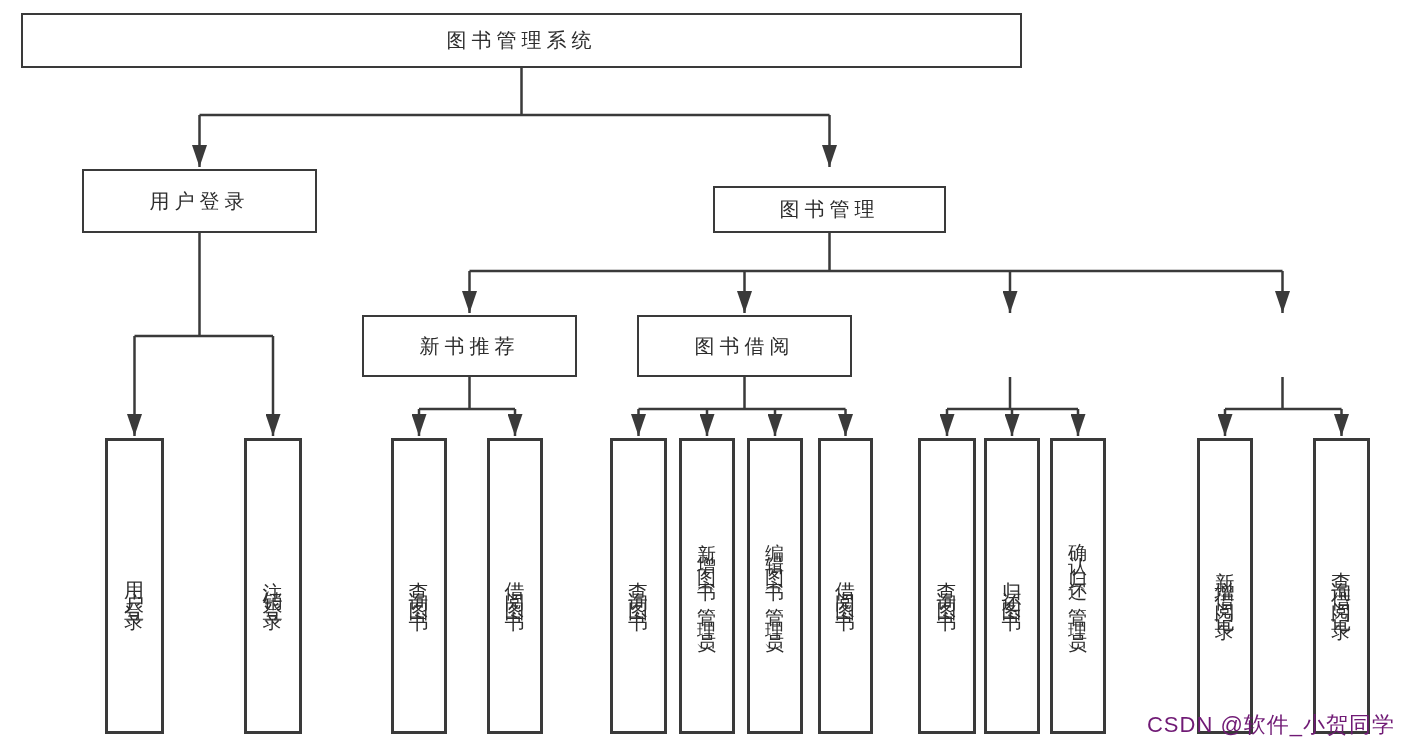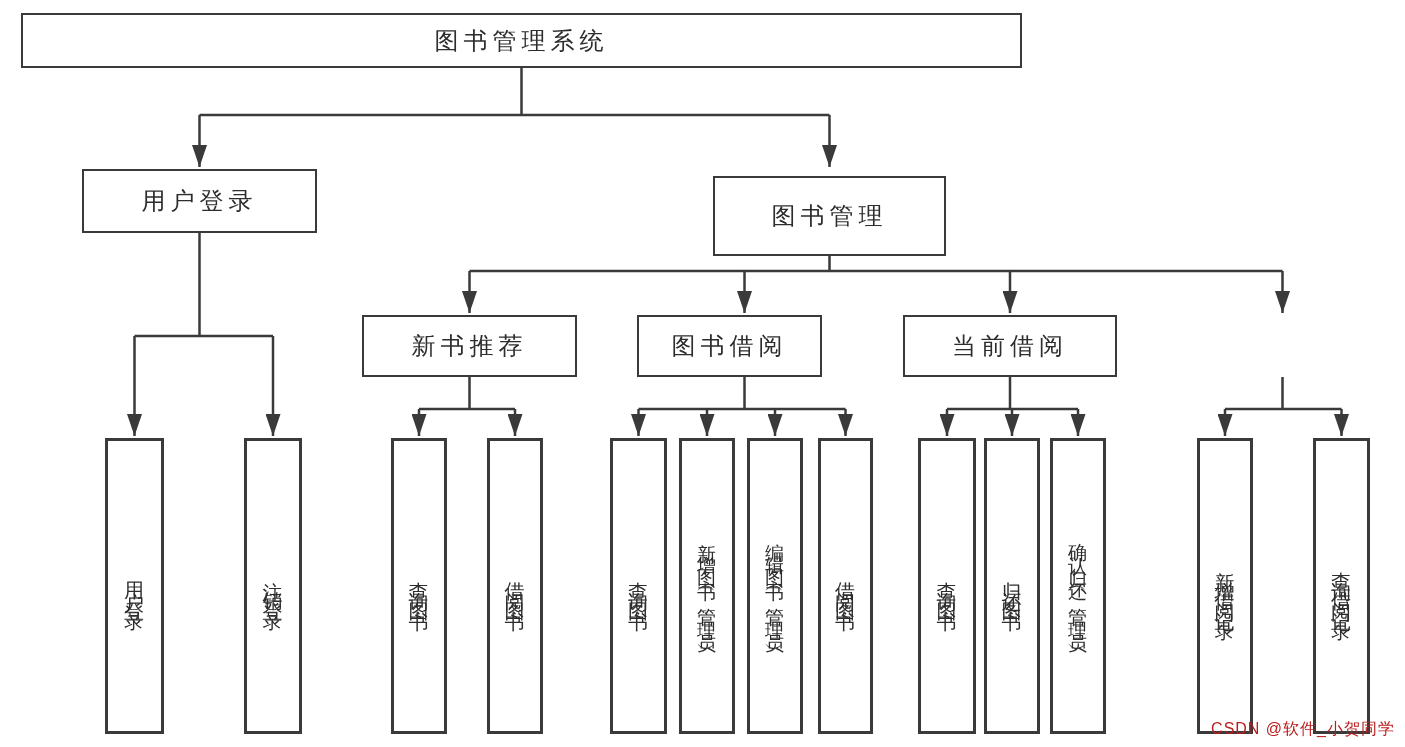--- a/index.html
+++ b/index.html
@@ -5,31 +5,31 @@
   html,body { margin:0; padding:0; background:#ffffff; }
   .canvas {
     position:relative; width:1405px; height:747px; background:#ffffff;
     font-family:"Liberation Sans", sans-serif; overflow:hidden;
   }
   .connectors { position:absolute; left:0; top:0; width:1405px; height:747px; }
   .box {
     position:absolute; box-sizing:border-box; background:#ffffff;
     border:2px solid #3a3a3a; color:#2d2d2d;
     display:flex; align-items:center; justify-content:center;
-    font-size:24px; letter-spacing:5px; white-space:nowrap;
+    font-size:20px; letter-spacing:5px; white-space:nowrap;
   }
   .leaf {
     border-width:3px;
     writing-mode:vertical-rl; text-orientation:mixed;
     font-size:20px; letter-spacing:10px; line-height:1;
   }
   .leaf.dense { letter-spacing:13px; font-size:19px; }
   .watermark {
     position:absolute; right:10px; bottom:7px;
-    color:#b91c1c; font-size:16px; letter-spacing:1px; z-index:5;
+    color:#701a75; font-size:22px; letter-spacing:1px; z-index:5;
   }
 </style>
 </head>
 <body>
 
 <div class="canvas">
 
   <svg class="connectors" viewBox="0 0 1405 747" xmlns="http://www.w3.org/2000/svg">
     <defs>
       <marker id="ah" markerUnits="userSpaceOnUse" markerWidth="15" markerHeight="22" viewBox="0 0 15 22" refX="7.5" refY="22" orient="0">
@@ -69,25 +69,24 @@
 
       <path d="M1282.5,377 V409 M1225,409 H1341.5"></path>
       <line x1="1225" y1="409" x2="1225" y2="436" marker-end="url(#ah)"></line>
       <line x1="1341.5" y1="409" x2="1341.5" y2="436" marker-end="url(#ah)"></line>
     </g>
   </svg>
 
   <div class="box" style="left:21px;top:13px;width:1001px;height:55px;">图书管理系统</div>
 
   <div class="box" style="left:82px;top:169px;width:235px;height:64px;">用户登录</div>
-  <div class="box" style="left:713px;top:176px;width:233px;height:80px;">图书管理</div>
+  <div class="box" style="left:713px;top:186px;width:233px;height:47px;">图书管理</div>
 
   <div class="box" style="left:362px;top:315px;width:215px;height:62px;text-align:center;">新书推荐</div>
-  <div class="box" style="left:637px;top:315px;width:185px;height:62px;text-align:right;">图书借阅</div>
-  <div class="box" style="left:903px;top:315px;width:214px;height:62px;">当前借阅</div>
+  <div class="box" style="left:637px;top:315px;width:215px;height:62px;text-align:right;">图书借阅</div>
 
   <div class="box leaf" style="left:105px;top:438px;width:59px;height:296px;">用户登录</div>
   <div class="box leaf" style="left:244px;top:438px;width:58px;height:296px;">注销登录</div>
 
   <div class="box leaf" style="left:391px;top:438px;width:56px;height:296px;">查询图书</div>
   <div class="box leaf" style="left:487px;top:438px;width:56px;height:296px;">借阅图书</div>
 
   <div class="box leaf" style="left:610px;top:438px;width:57px;height:296px;">查询图书</div>
   <div class="box leaf dense" style="left:679px;top:438px;width:56px;height:296px;">新增图书（管理员）</div>
   <div class="box leaf dense" style="left:747px;top:438px;width:56px;height:296px;">编辑图书（管理员）</div>

